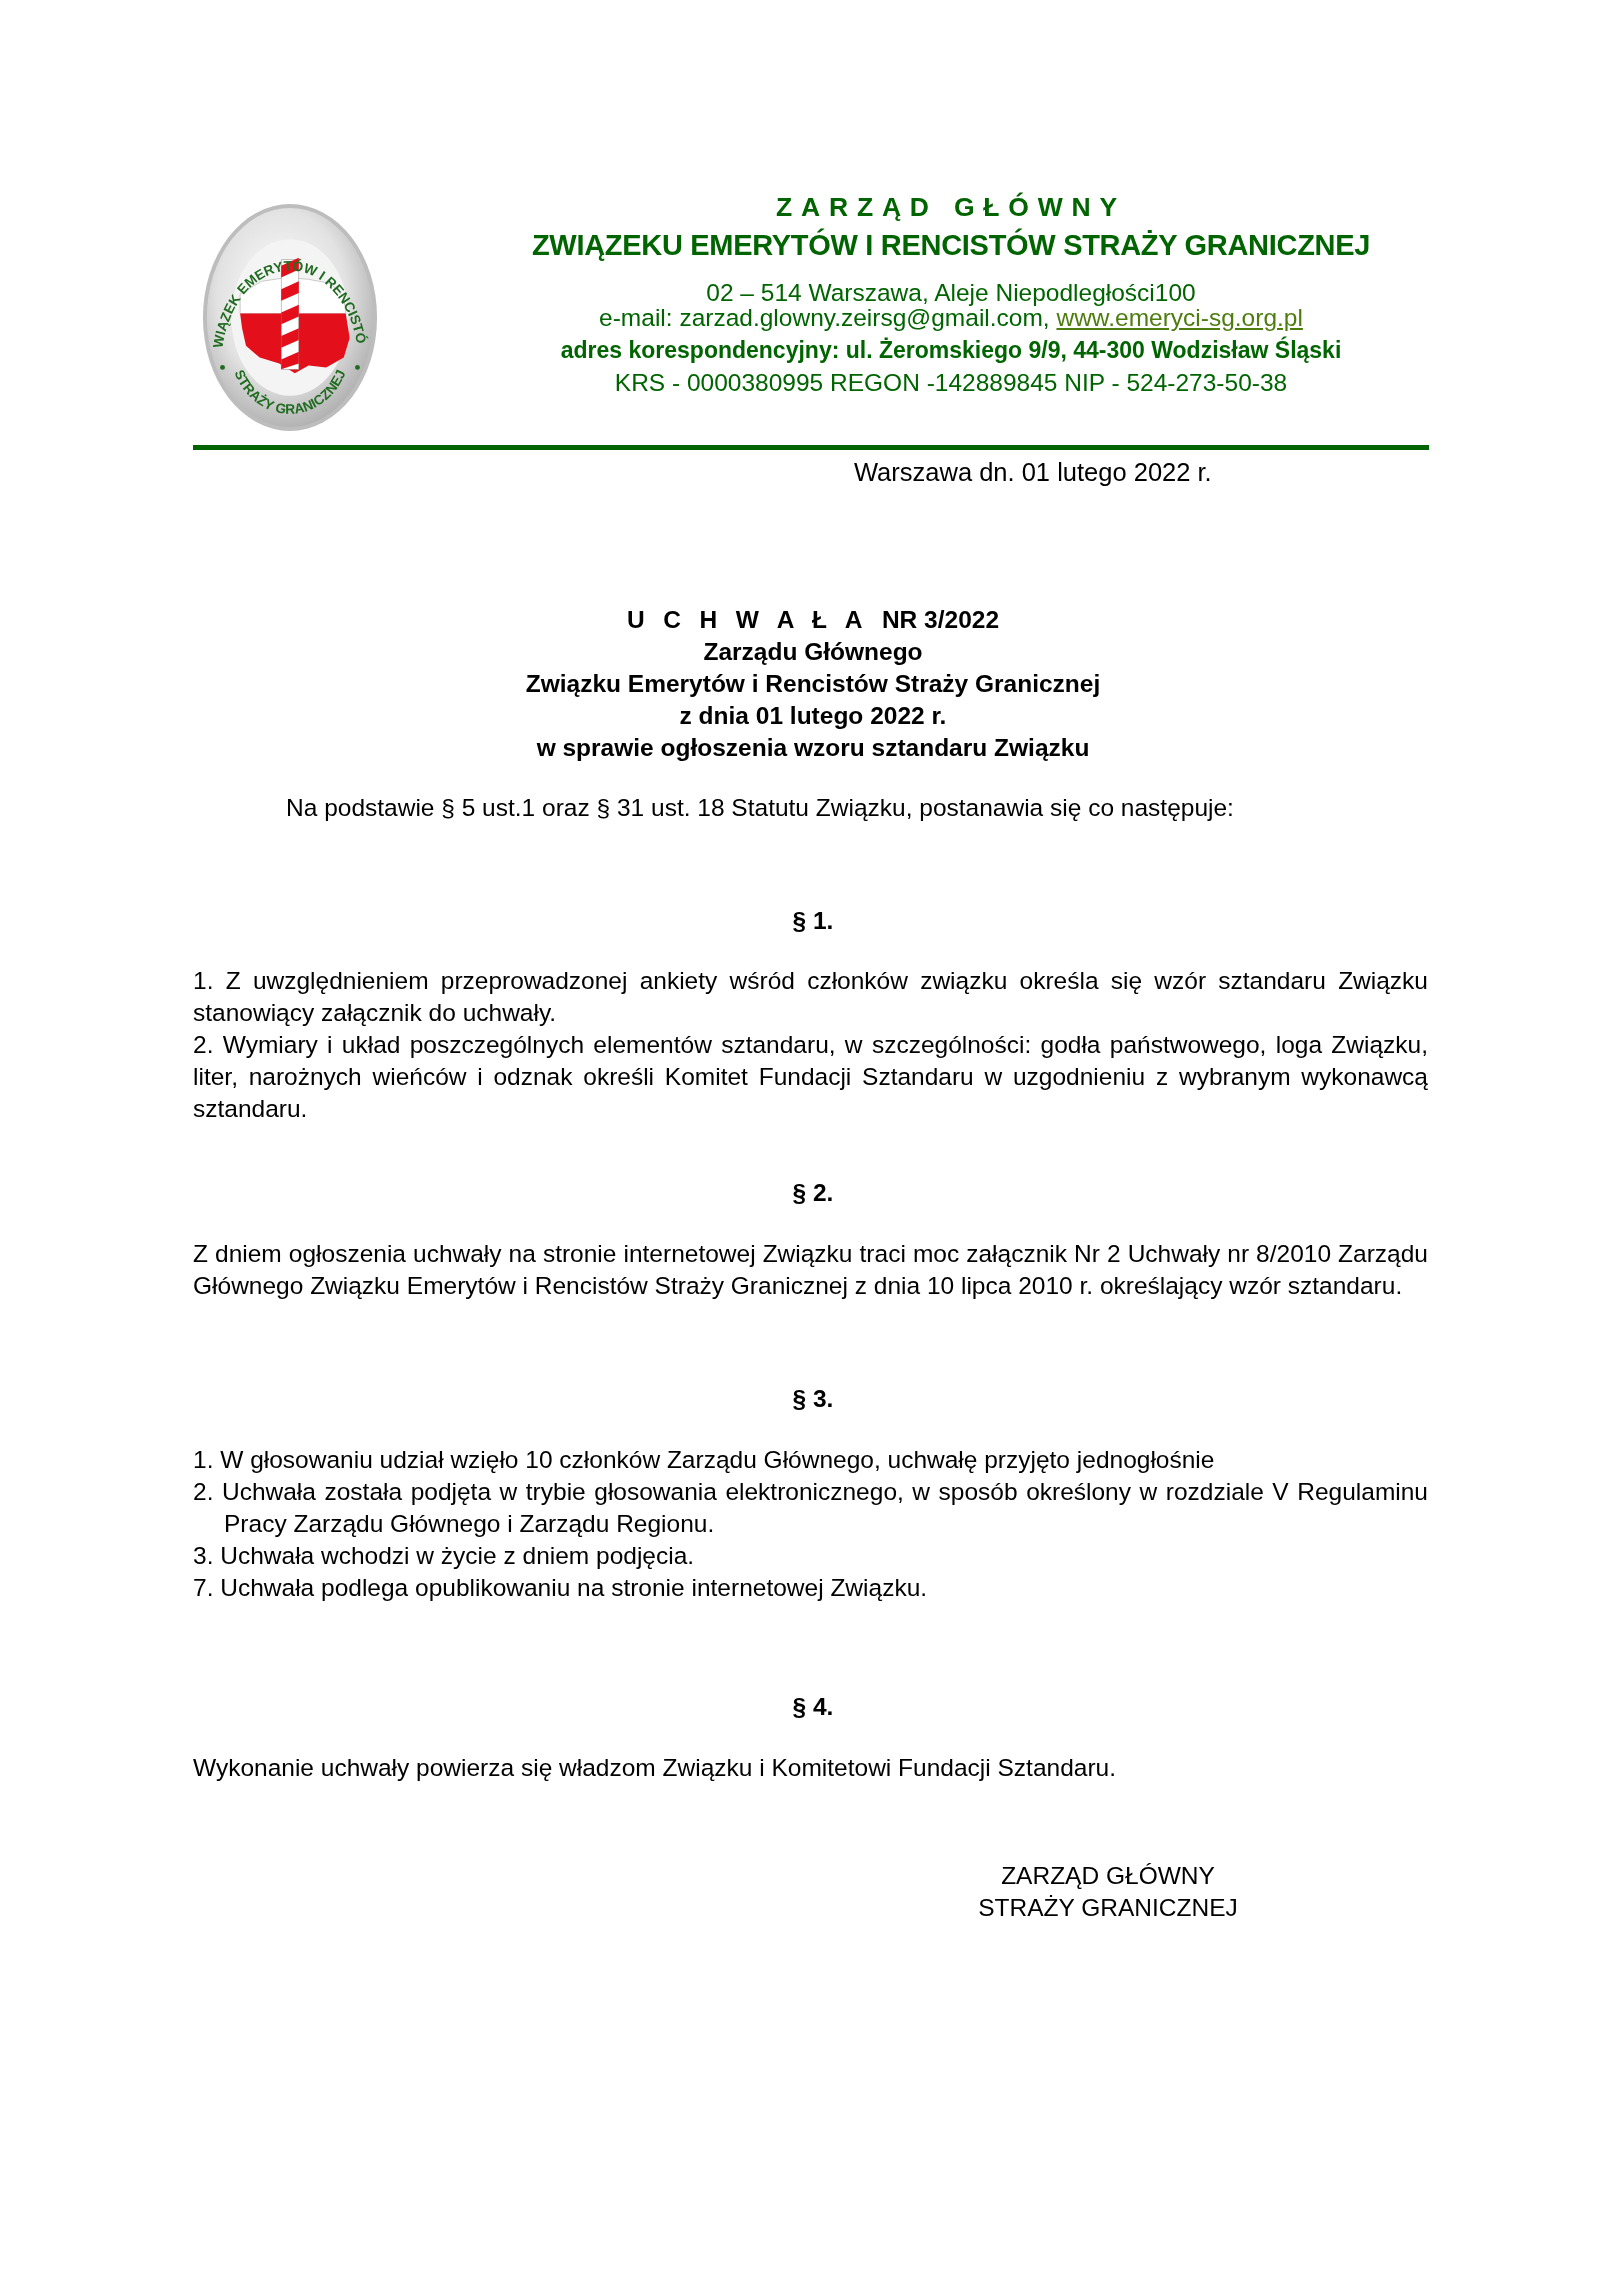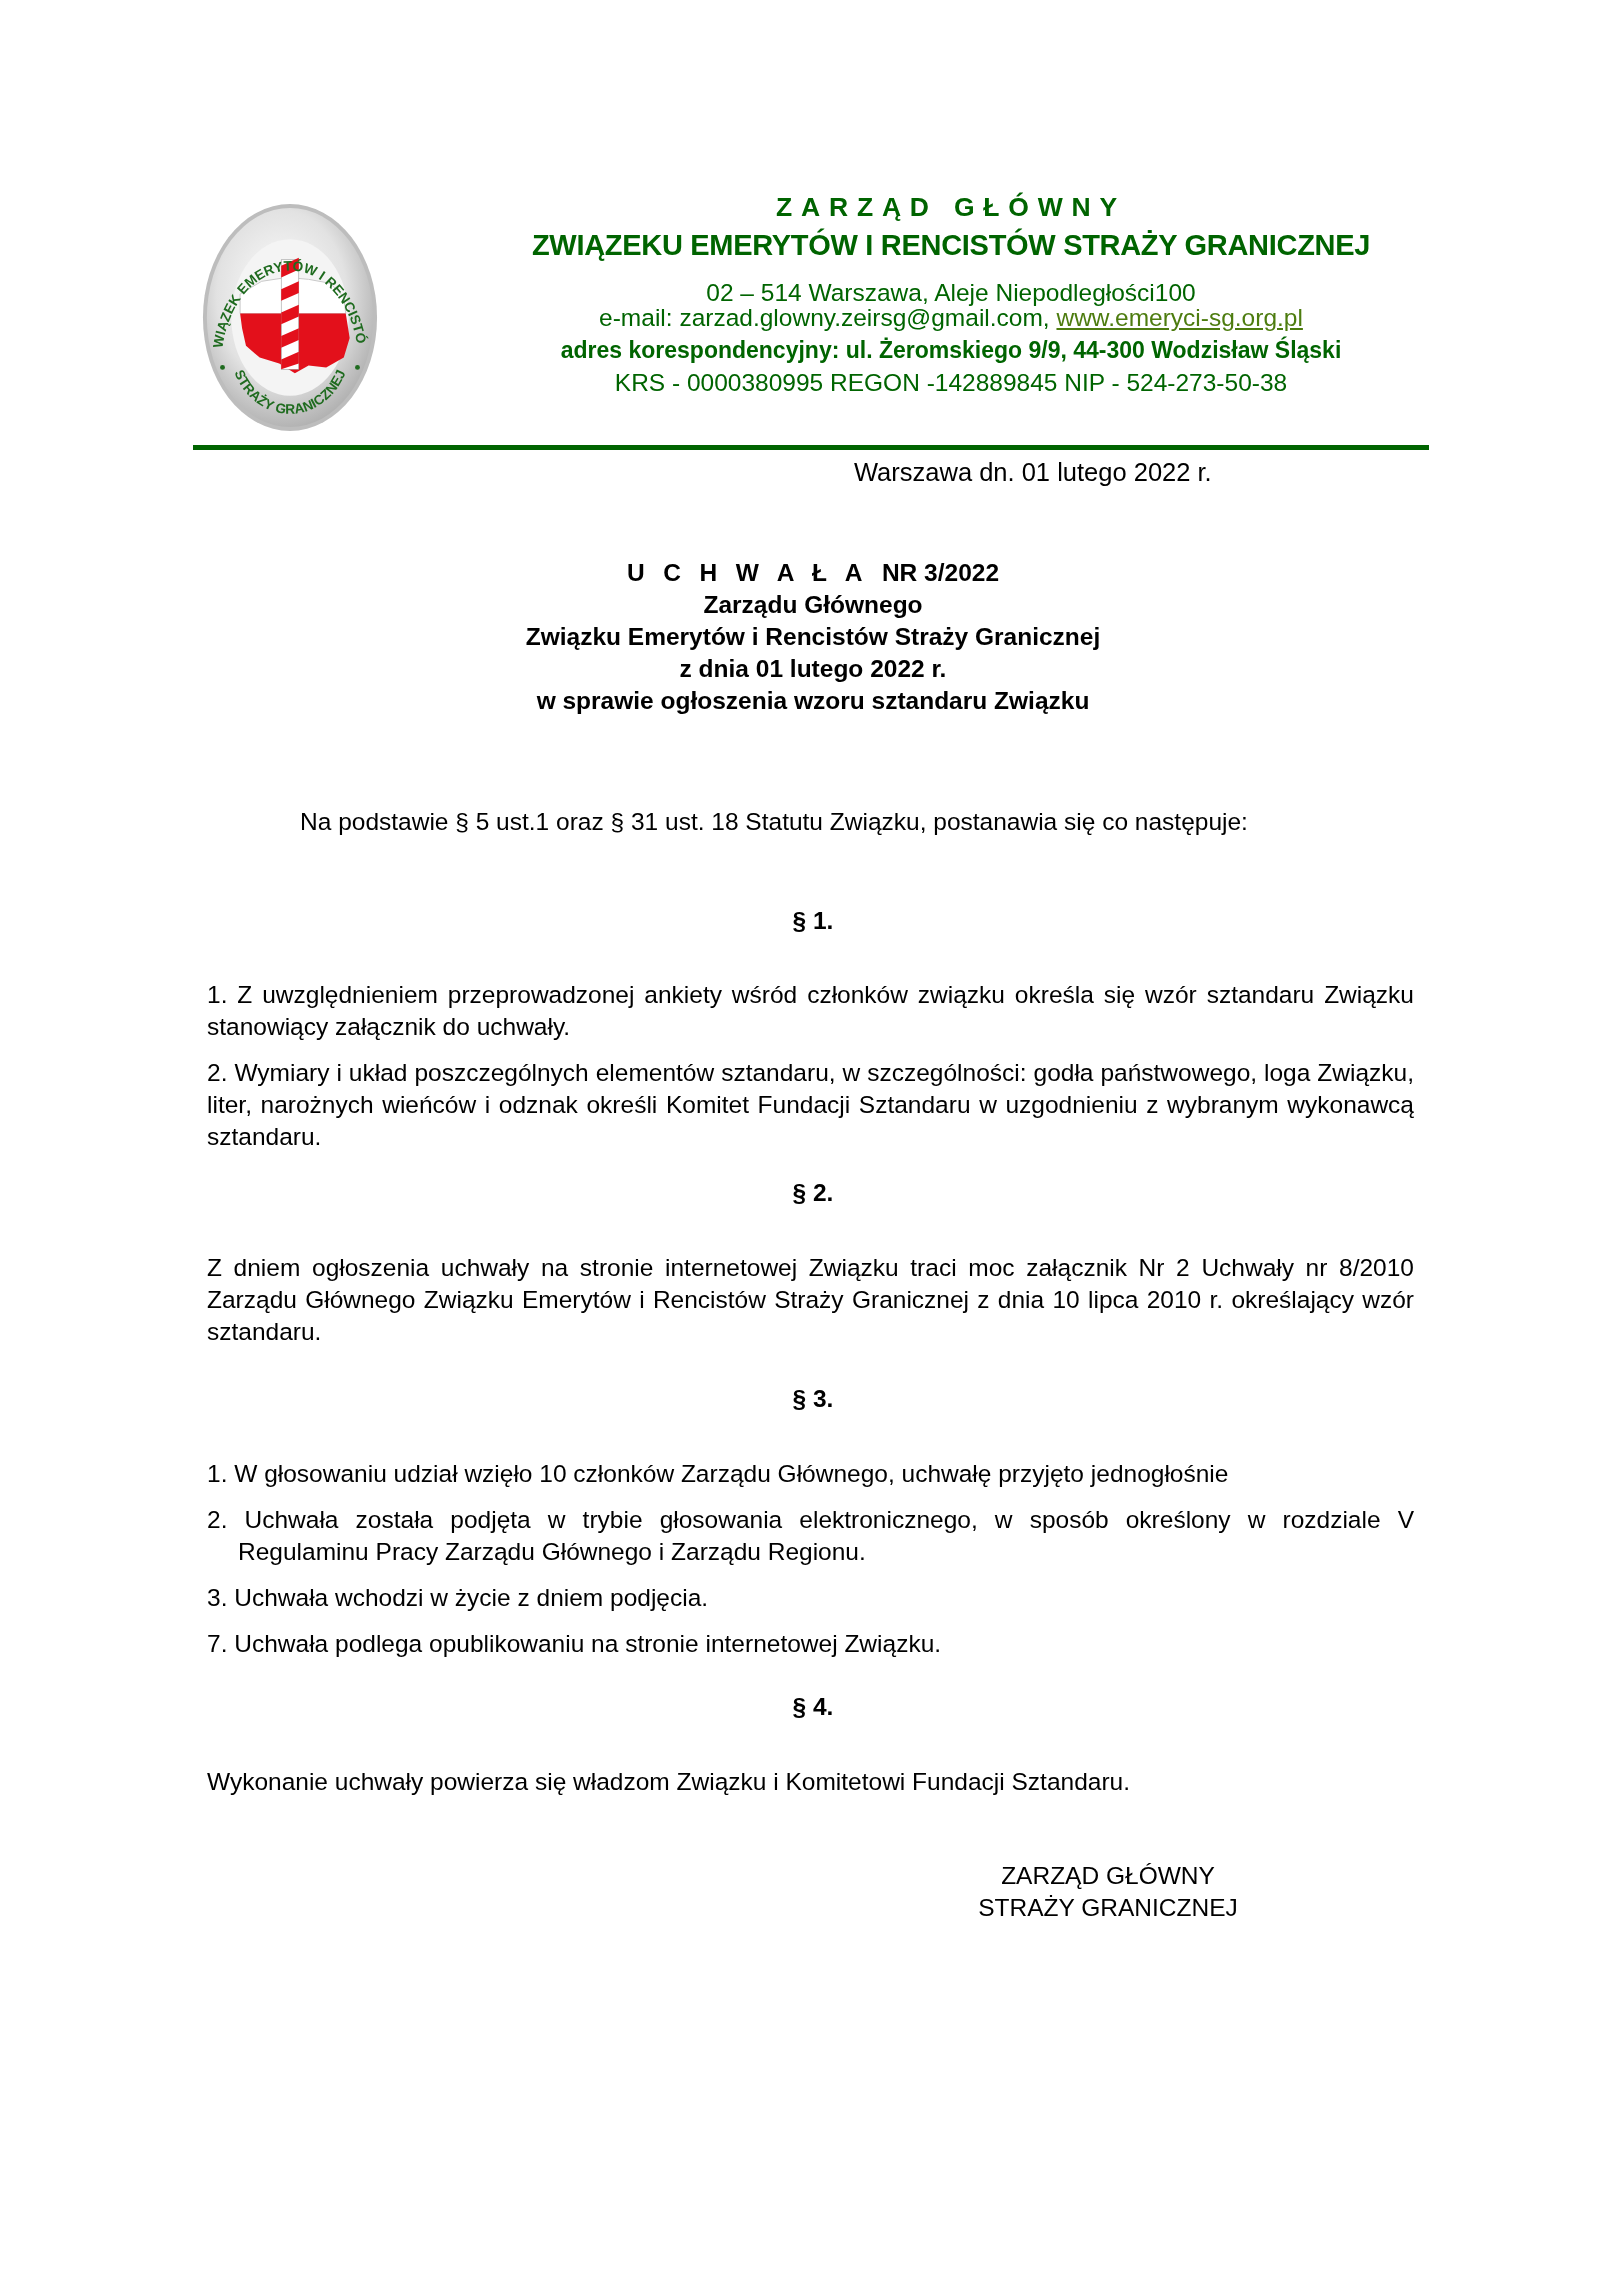--- a/index.html
+++ b/index.html
@@ -10,29 +10,29 @@
   .hdr { position: absolute; left: 461px; width: 980px; text-align: center; color: #006400; white-space: nowrap; }
   .hdr-1 { top: 192px; font-size: 26.5px; font-weight: bold; letter-spacing: 8.8px; }
   .hdr-2 { top: 229px; font-size: 29px; font-weight: bold; letter-spacing: -0.3px; }
   .hdr-3 { top: 279px; font-size: 24.5px; }
   .hdr-4 { top: 304px; font-size: 24.5px; }
   .hdr-4 a { color: #4d7c0f; text-decoration: underline; }
   .hdr-5 { top: 337px; font-size: 23px; font-weight: bold; }
   .hdr-6 { top: 369px; font-size: 24.5px; color: #006400; }
   #rule { left: 193px; top: 445px; width: 1236px; height: 4.9px; background: #006400; }
   #date { left: 854px; width: 500px; top: 458px; font-size: 25.5px; text-align: left; }
-  .title { position: absolute; left: 323px; width: 980px; text-align: center; font-weight: bold; font-size: 24.5px; white-space: nowrap; }
+  .title { position: absolute; left: 323px; width: 980px; text-align: center; font-weight: bold; font-size: 24.5px; white-space: nowrap; margin-top: 47px; }
   .t1 { top: 559px; letter-spacing: 0; }
   .t1 .spaced { letter-spacing: 5.9px; }
   .t2 { top: 591px; }
   .t3 { top: 623px; }
   .t4 { top: 655px; }
   .t5 { top: 687px; }
   .para { position: absolute; left: 193px; width: 1235px; font-size: 24.5px; line-height: 32px; text-align: justify; }
-  .para p { margin: 14px; }
+  .para p { margin: 0; }
   .sec { position: absolute; left: 323px; width: 980px; text-align: center; font-weight: bold; font-size: 24.5px; }
   .hang { padding-left: 31px; text-indent: -31px; }
   .sig { position: absolute; left: 765px; width: 686px; text-align: center; font-size: 24.5px; line-height: 32px; }
 </style>
 </head>
 <body>
 
 <div id="logo" class="abs">
   <svg width="178" height="233" viewBox="0 0 182 238">
     <defs>

